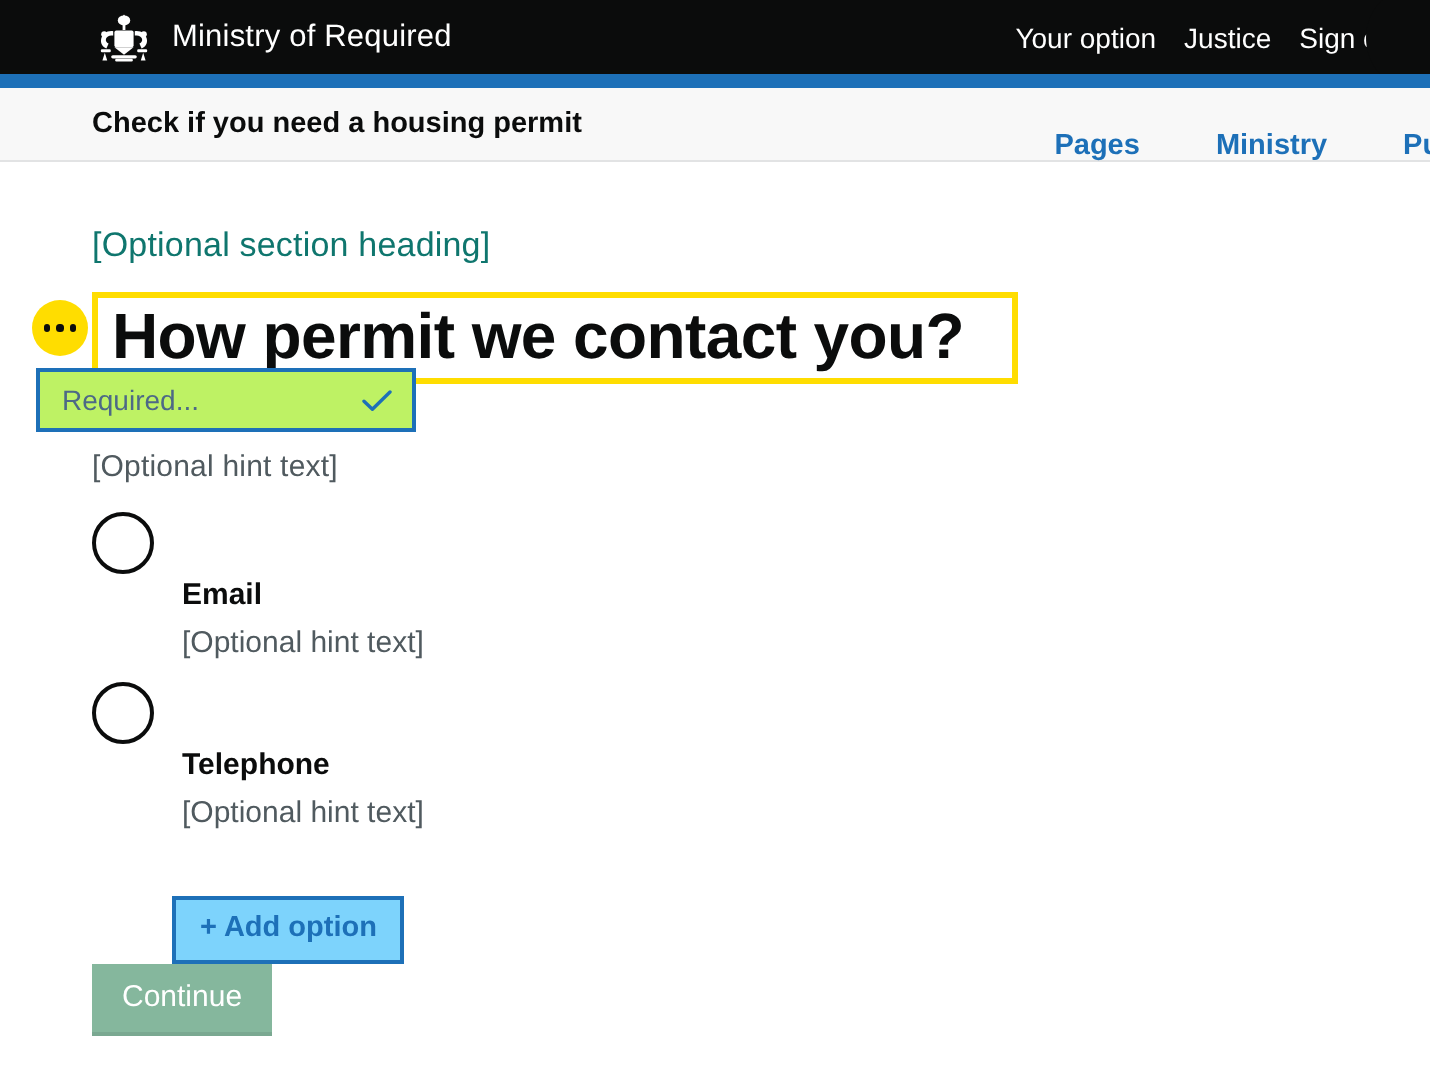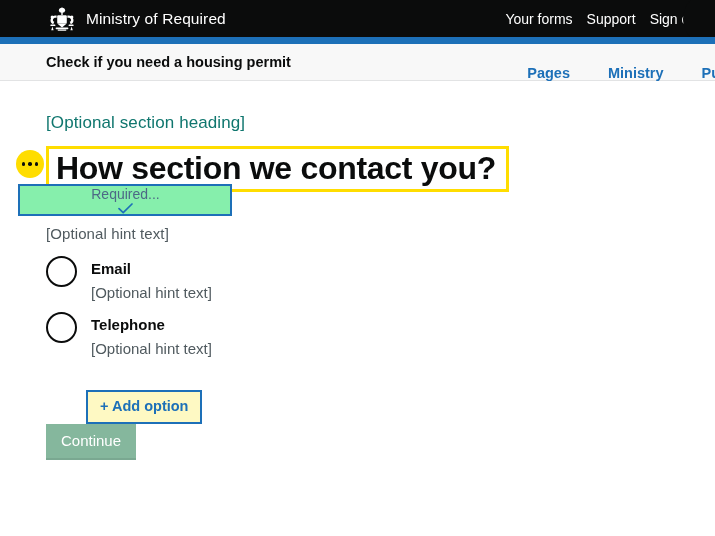--- a/index.html
+++ b/index.html
@@ -171,30 +171,29 @@
     border-radius: 50%;
     background: #0b0c0c;
     display: block;
   }
 
   
   .required-panel {
     position: absolute;
     left: -28px;
     top: 38px;
-    width: 214px;
+    width: 190px;
     height: 32px;
-    background: #86efac;
+    background: #bef264;
     border: 2px solid #1d70b8;
     display: flex;
     align-items: center;
     justify-content: space-between;
     padding: 0 10px 0 11px;
     z-index: 7;
-    flex-direction: column;
   }
   .required-label {
     font-size: 14px;
     color: #4d6986;
   }
   .tick {
     width: 15px;
     height: 11px;
     display: block;
   }
@@ -216,39 +215,39 @@
   }
   .radio-circle {
     width: 31px;
     height: 31px;
     border: 2px solid #0b0c0c;
     border-radius: 50%;
     background: #ffffff;
     flex: 0 0 auto;
     margin-top: 1px;
   }
-  .radio-texts { padding-top: 4px; }
+  .radio-texts { padding-top: 4px; margin-top: 29px; }
   .radio-label {
     font-size: 15px;
     font-weight: bold;
     color: #0b0c0c;
     line-height: 1.3;
   }
   .radio-hint {
     font-size: 15px;
     color: #505a5f;
     margin-top: 4px;
     line-height: 1.3;
   }
 
   .add-option-btn {
     margin-top: 23px;
     margin-left: 40px;
     display: inline-block;
-    background: #fef9c3;
+    background: #7dd3fc;
     border: 2px solid #1d70b8;
     color: #1d70b8;
     font-family: "Liberation Sans", sans-serif;
     font-size: 14.5px;
     font-weight: bold;
     padding: 7px 12px 8px 12px;
     cursor: pointer;
     line-height: 1;
   }
 
@@ -286,22 +285,22 @@
         <path d="M6.4 20.4 L5.2 24.2 L7.6 24.2 Z"></path>
         <path d="M25.6 20.4 L24.4 24.2 L26.8 24.2 Z"></path>
         <rect x="9.6" y="21.6" width="12.8" height="1.6" rx="0.8"></rect>
         <rect x="11.6" y="23.4" width="8.8" height="1.3" rx="0.6"></rect>
       </g>
     </svg>
     <span class="org-name">Ministry of Required</span>
   </div>
 
   <div class="gov-header-right">
-    <a href="#">Your forms</a>
-    <a href="#">Support</a>
+    <a href="#">Your option</a>
+    <a href="#">Justice</a>
     <a href="#">Sign out</a>
   </div>
 
   <div class="edge-curve"></div>
 </div>
 
 <div class="blue-rule"></div>
 
 <div class="form-nav">
   <span class="form-title">Check if you need a housing permit</span>
@@ -318,21 +317,21 @@
 
   <div class="heading-wrap">
 
     <div class="more-badge">
       <i></i>
       <i></i>
       <i></i>
     </div>
 
     <div class="heading-box">
-      <div class="question-heading">How section we contact you?</div>
+      <div class="question-heading">How permit we contact you?</div>
     </div>
 
     <div class="required-panel">
       <span class="required-label">Required...</span>
       <svg class="tick" viewBox="0 0 15 11" aria-hidden="true">
         <path d="M1 5.6 L5.2 9.6 L14 1" fill="none" stroke="#1d70b8" stroke-width="1.7" stroke-linecap="round" stroke-linejoin="round"></path>
       </svg>
     </div>
 
   </div>

